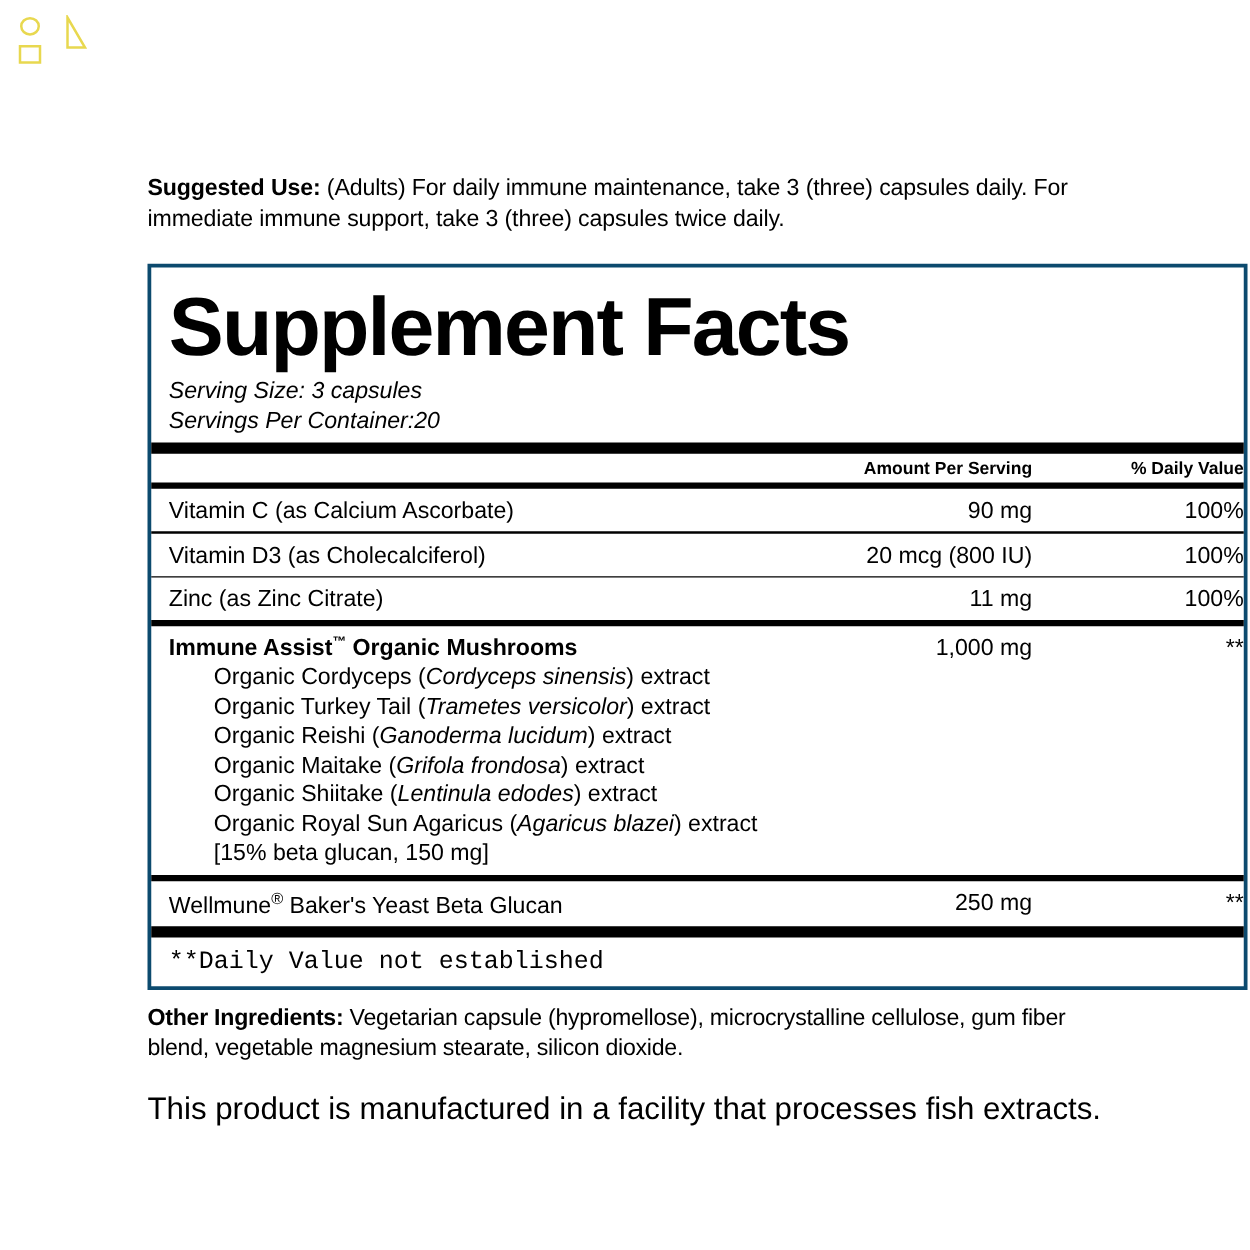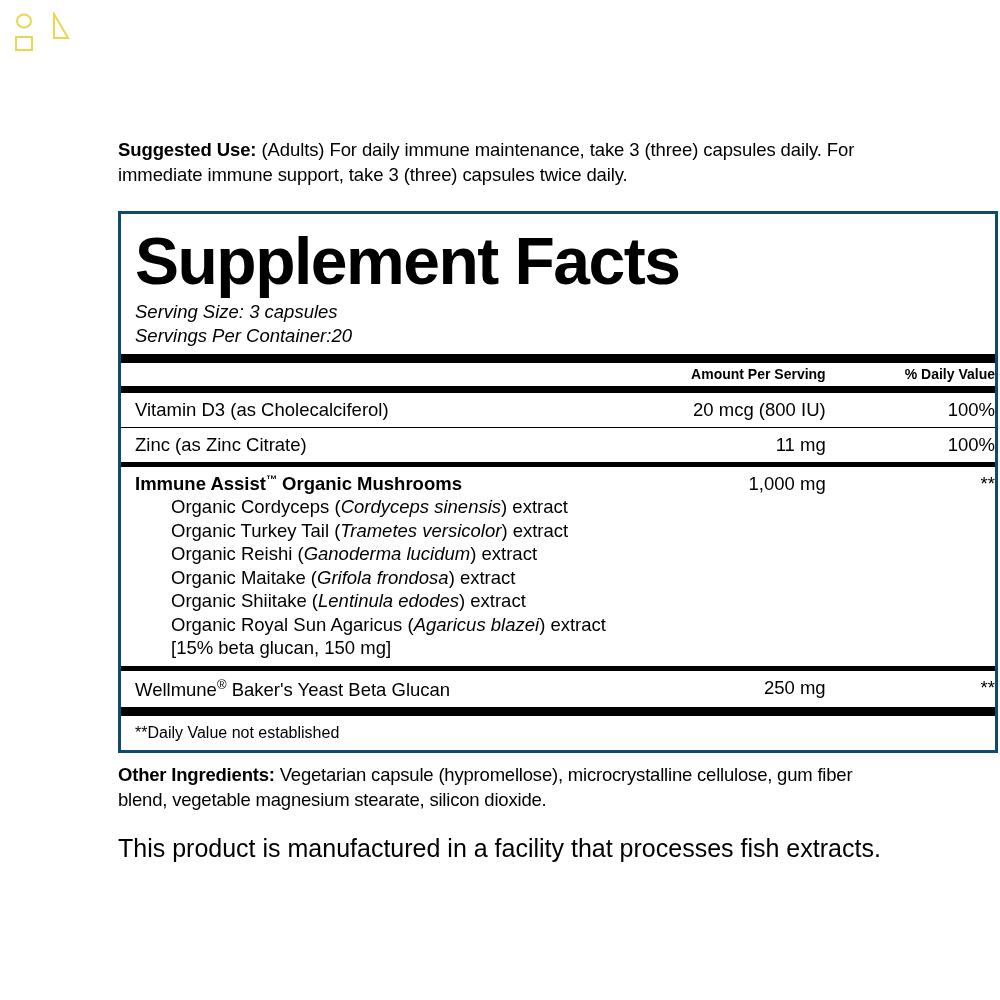--- a/index.html
+++ b/index.html
@@ -111,22 +111,23 @@
 
   .blend-title { font-weight: bold; }
   .blend-title sup { font-size: 11px; vertical-align: super; }
   .blend-list {
     padding-left: 36px;
     line-height: 1.27;
   }
   .blend-list i { font-style: italic; }
 
   .footnote {
-    font-size: 16px;
+    font-size: 20px;
     padding: 8px 0 8px 14px;
+    font-family: Liberation Mono, monospace;
   }
 
   .other-ing {
     font-size: 18.5px;
     line-height: 1.33;
     margin-top: 10px;
     letter-spacing: -0.2px;
   }
   .other-ing b { font-weight: bold; }
 
@@ -171,20 +172,25 @@
         <td class="col-name"></td>
         <td class="col-amt">Amount Per Serving</td>
         <td class="col-dv">% Daily Value</td>
       </tr>
       <tr class="sep-med">
             <td colspan="3">
               <hr>
             </td>
           </tr>
 
+      <tr class="nut-row">
+        <td class="col-name">Vitamin C (as Calcium Ascorbate)</td>
+        <td class="col-amt">90 mg</td>
+        <td class="col-dv">100%</td>
+      </tr>
       <tr class="sep-thin">
             <td colspan="3">
               <hr>
             </td>
           </tr>
 
       <tr class="nut-row">
         <td class="col-name">Vitamin D3 (as Cholecalciferol)</td>
         <td class="col-amt">20 mcg (800 IU)</td>
         <td class="col-dv">100%</td>

